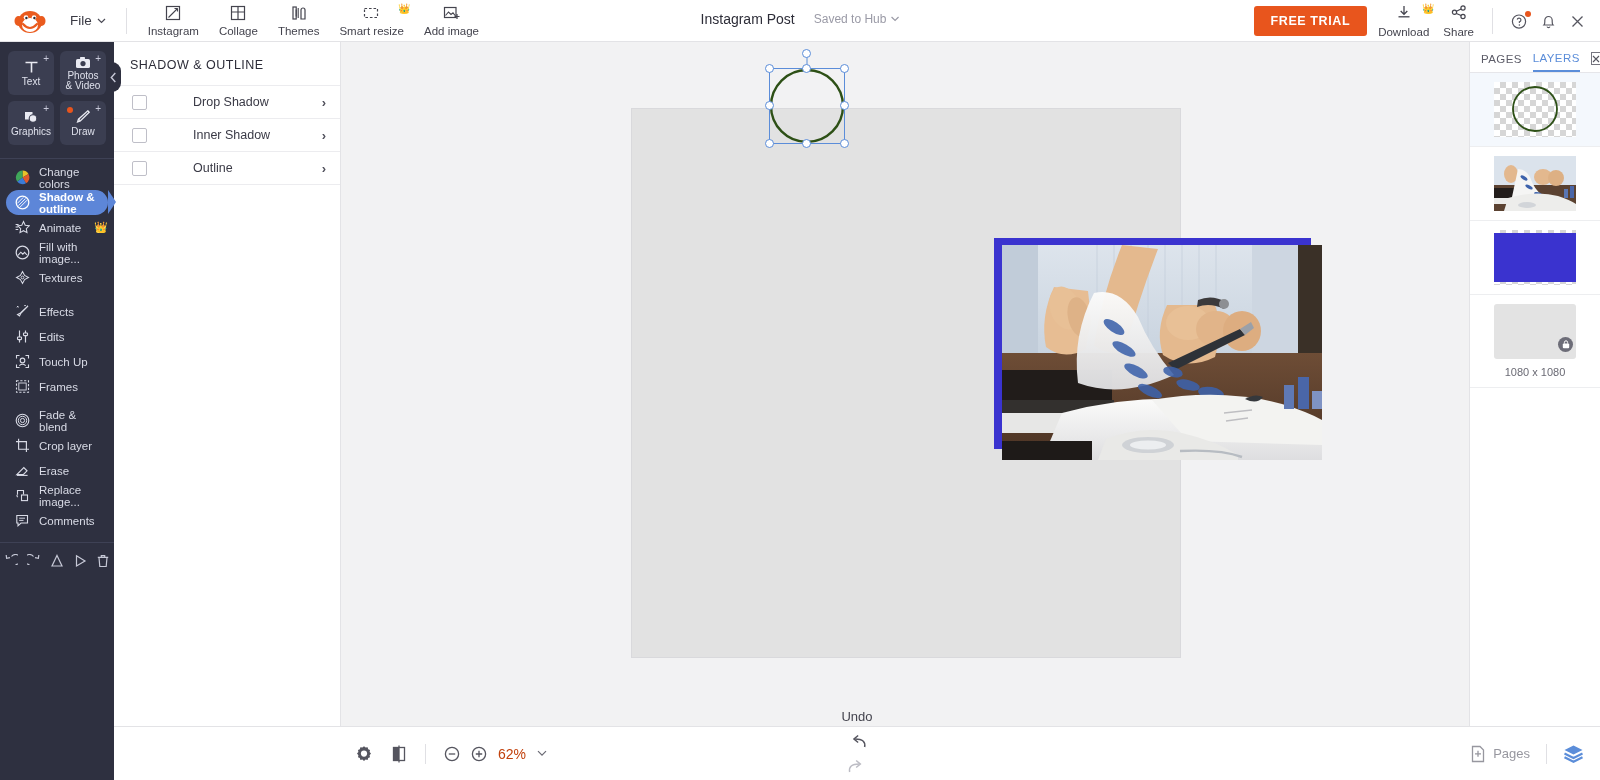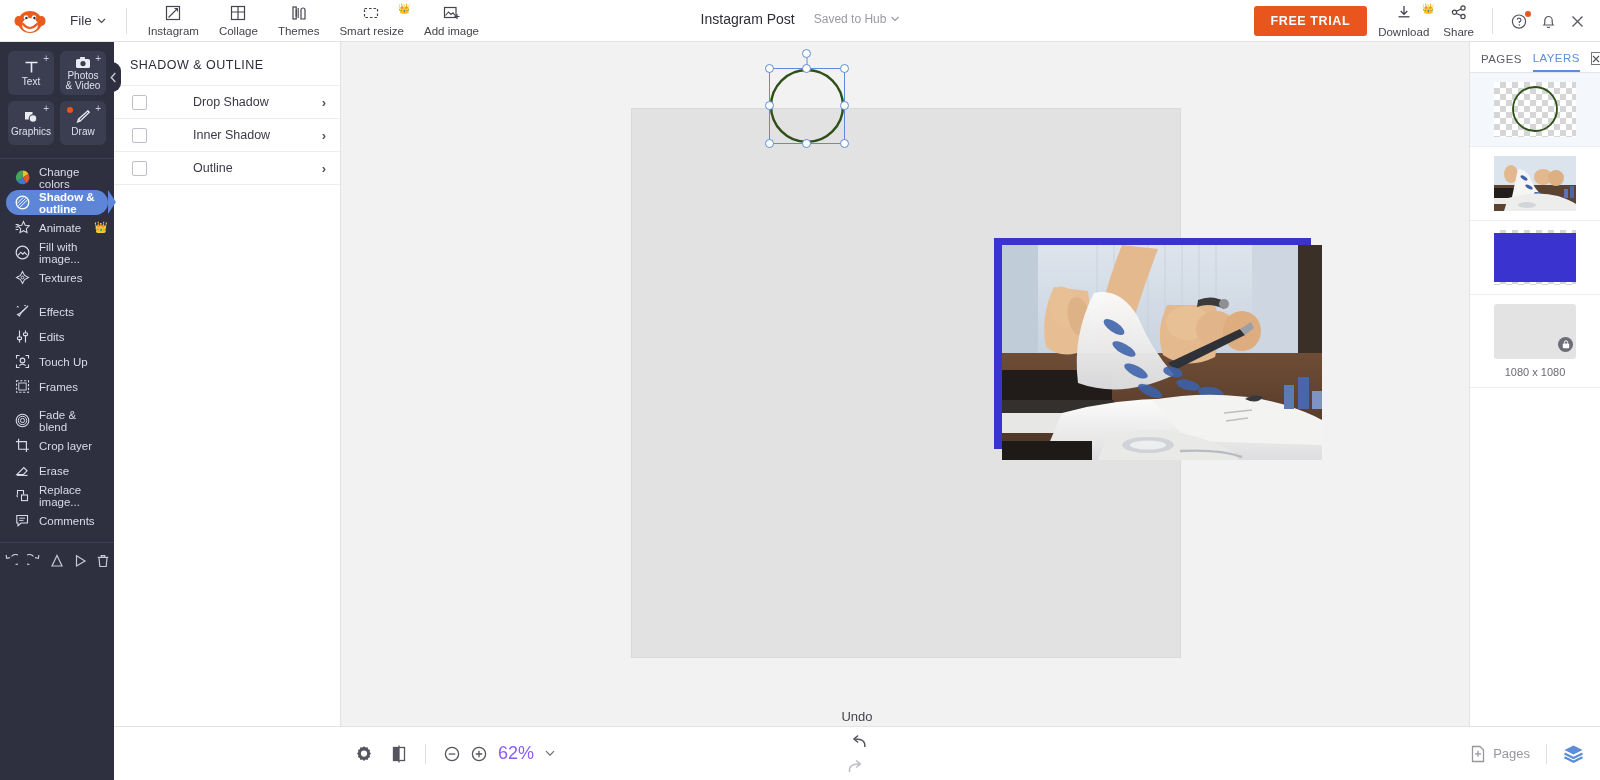--- a/index.html
+++ b/index.html
@@ -193,21 +193,21 @@
 
   
   .bottombar {
     position: absolute; left: 114px; right: 0; bottom: 0; height: 54px;
     background: #ffffff; border-top: 1px solid #e3e3e6; z-index: 25;
     display: flex; align-items: center;
   }
   .bb-left { display: flex; align-items: center; gap: 18px; padding-left: 241px; }
   .bbdiv { width: 1px; height: 20px; background: #e0e0e4; }
   .zoomgrp { display: flex; align-items: center; gap: 11px; }
-  .zoomval { font-size: 18px; color: #8b5cf6; }
+  .zoomval { font-size: 14px; color: #c2410c; }
   .bb-center {
     position: absolute; left: 50%; transform: translateX(-50%);
     display: flex; align-items: center; gap: 10px; flex-direction: column;
   }
   .undo-lbl { font-size: 13px; color: #44444e; cursor: pointer; }
   .redo-lbl { font-size: 13px; color: #b4b4bd; cursor: pointer; }
   .bb-right {
     position: absolute; right: 16px; display: flex; align-items: center; gap: 16px;
   }
   .pages-btn { display: flex; align-items: center; gap: 7px; cursor: pointer; }

